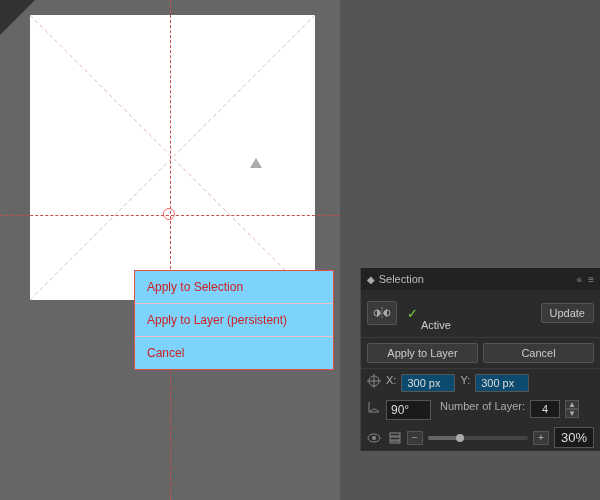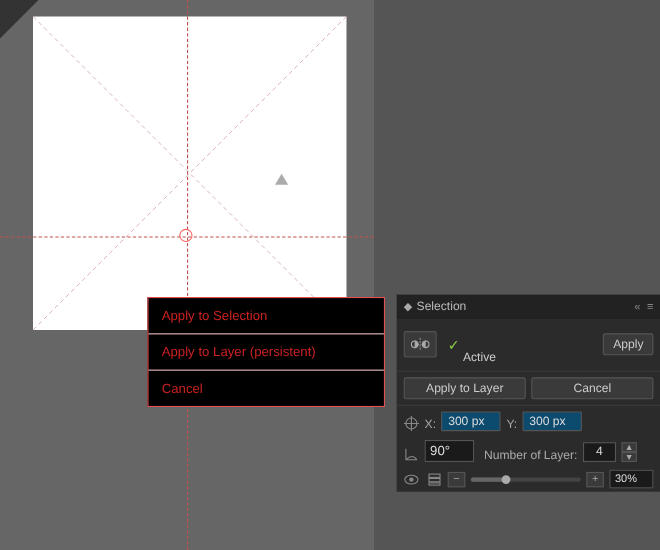--- a/index.html
+++ b/index.html
@@ -97,22 +97,22 @@
       border-radius: 50%;
       border: 1.5px solid #ff6666;
       background: transparent;
     }
 
     
     .context-menu {
       position: absolute;
       left: 134px;
       top: 270px;
-      width: 216px;
-      background: #000000;
+      width: 200px;
+      background: #7dd3fc;
       border: 1.5px solid #e05050;
       z-index: 100;
     }
 
     .context-menu-item {
       padding: 9px 12px;
       color: #cc2222;
       cursor: pointer;
       border-bottom: 1px solid #f0c0c0;
       font-size: 12px;
@@ -160,21 +160,21 @@
       display: flex;
       align-items: center;
       gap: 6px;
       color: #888;
       font-size: 10px;
     }
 
     
     .panel-row {
       display: flex;
-      align-items: flex-end;
+      align-items: flex-start;
       padding: 4px 6px;
       gap: 5px;
     }
 
     .panel-row-1 {
       padding: 5px 6px;
       display: flex;
       align-items: center;
       gap: 6px;
     }
@@ -264,23 +264,23 @@
       position: absolute;
       top: -2px;
       left: 28%;
     }
 
     .opacity-field {
       background: #1a1a1a;
       border: 1px solid #555;
       color: #ddd;
       padding: 2px 4px;
-      font-size: 10px;
+      font-size: 13px;
       width: 40px;
-      text-align: left;
+      text-align: center;
     }
 
     .row-icons {
       display: flex;
       align-items: center;
       gap: 3px;
     }
 
     
     .axes-input {
@@ -375,21 +375,21 @@
         <polygon points="14,4 10,8 14,12" fill="#aaa"></polygon>
         <circle cx="14" cy="8" r="3" fill="none" stroke="#aaa" stroke-width="1"></circle>
       </svg>
     </div>
 
     <div class="active-group" style="margin-left:4px;">
       <span class="checkmark">✓</span>
       <span class="active-label">Active</span>
     </div>
 
-    <button class="btn" style="margin-left:auto;">Apply</button>
+    <button class="btn" style="margin-left:auto;">Update</button>
   </div>
 
   <div class="panel-divider"></div>
 
   <div class="panel-row">
     <button class="btn" style="flex:1;">Apply to Layer</button>
     <button class="btn" style="flex:1;">Cancel</button>
   </div>
 
   <div class="panel-divider"></div>

